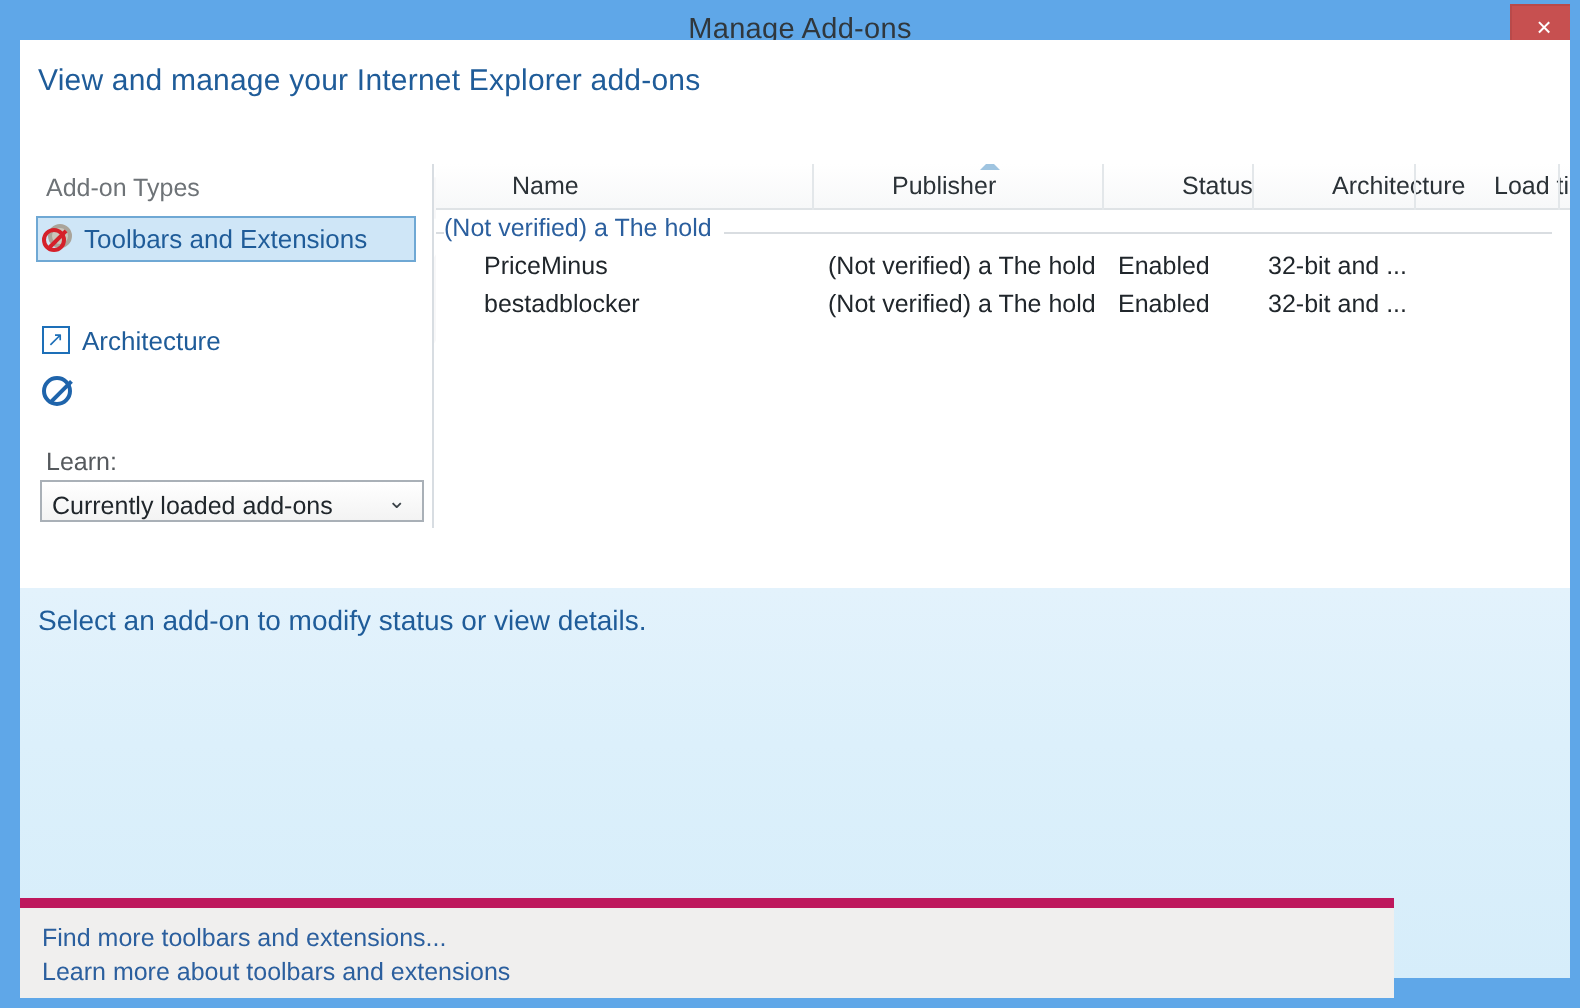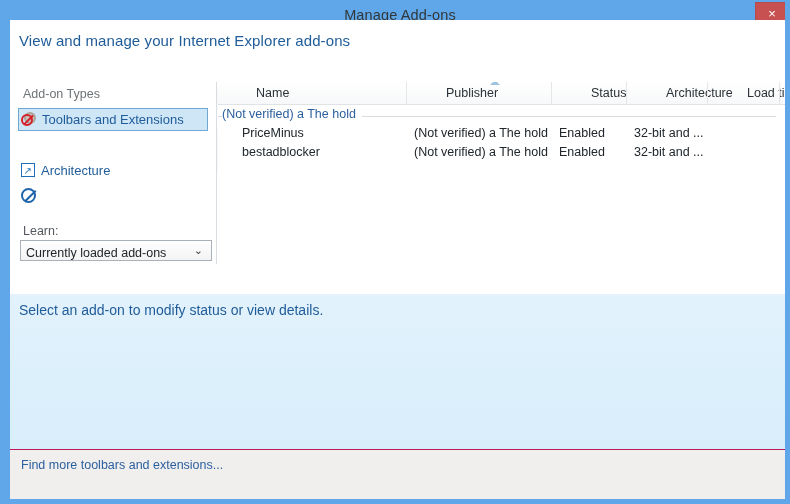--- a/index.html
+++ b/index.html
@@ -338,24 +338,24 @@
     font-size: 150px;
     letter-spacing: -6px;
     color: rgba(150,160,170,0.07);
   }
 
   
   #footer {
     position: absolute;
     left: 5px;
     top: 449px;
-    width: 780px;
+    width: 687px;
     height: 50px;
     background: #f0efee;
-    border-top: 1px solid #be185d;
+    border-top: 5px solid #be185d;
     box-sizing: border-box;
   }
   .flink {
     position: absolute;
     left: 11px;
     font-size: 12.5px;
     color: #2b5f9e;
     cursor: pointer;
     white-space: nowrap;
   }
@@ -466,15 +466,16 @@
 
   </div>
 
   <div id="status-strip">
 
     <div id="status-text">Select an add-on to modify status or view details.</div>
   </div>
 
   <div id="footer">
     <div class="flink" id="flink1">Find more toolbars and extensions...</div>
+    <div class="flink" id="flink2">Learn more about toolbars and extensions</div>
   </div>
 
 </div>
 
 </body></html>

